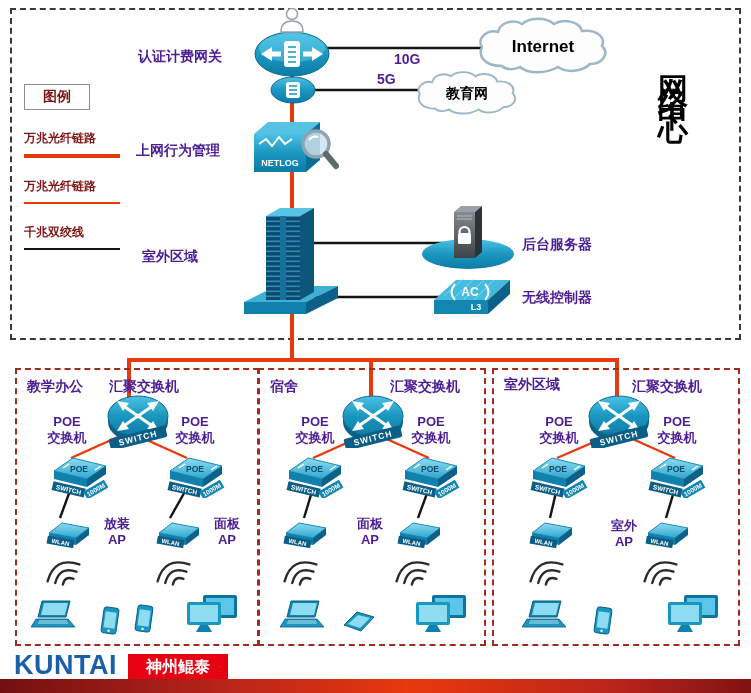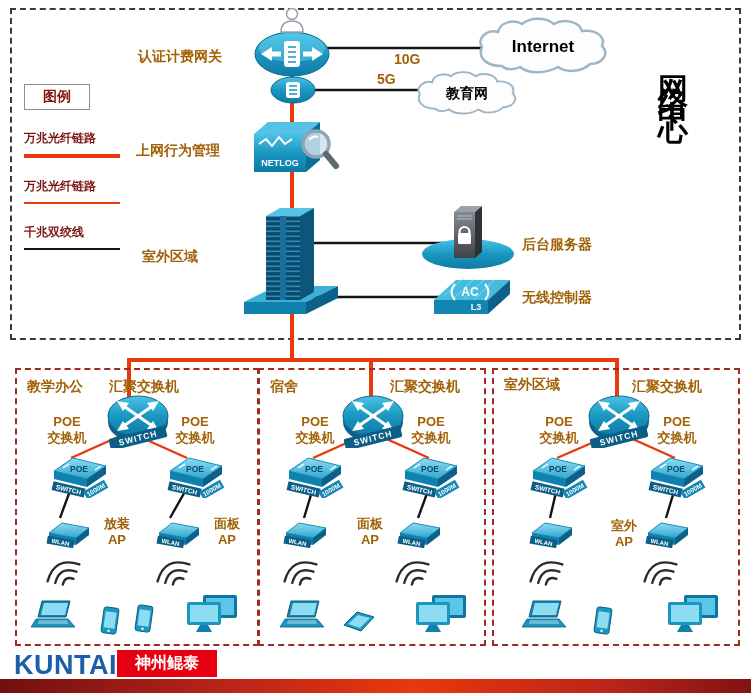--- a/index.html
+++ b/index.html
@@ -5,37 +5,37 @@
   *{margin:0;padding:0;box-sizing:border-box}
   body{font-family:"Liberation Sans","DejaVu Sans",sans-serif;background:#fff}
   .canvas{position:relative;width:751px;height:693px;background:#fff;overflow:hidden}
   svg text{font-family:"Liberation Sans","DejaVu Sans",sans-serif}
   .lines{position:absolute;left:0;top:0;z-index:1}
   .topbox{position:absolute;left:10px;top:8px;width:731px;height:332px;border:2px dashed #3a3a3a;z-index:0}
   .zone{position:absolute;top:368px;height:278px;border:2px dashed #a02c20;z-index:2}
   .icon{position:absolute;z-index:3}
   .wifi{transform:rotate(-28deg)}
   .tilt{transform:rotate(8deg)}
-  .lbl{position:absolute;z-index:4;font-weight:bold;color:#a16207;font-size:13px;line-height:1.2}
+  .lbl{position:absolute;z-index:4;font-weight:bold;color:#4c1d95;font-size:13px;line-height:1.2}
   .lbl.big{font-size:14px}
   .pre{white-space:pre-line;text-align:center}
   .vert-title{position:absolute;left:652px;top:52px;writing-mode:vertical-rl;font-size:30px;font-weight:bold;letter-spacing:12px;color:#000;z-index:4}
   .legend{position:absolute;left:24px;top:84px;width:112px;z-index:4}
   .legend-title{width:66px;height:26px;border:1px solid #8f8f8f;color:#7d1414;font-weight:bold;font-size:14px;display:flex;align-items:center;justify-content:center}
   .legend-label{margin-top:20px;color:#7d1414;font-weight:bold;font-size:12px}
   .ll{margin-top:7px;width:96px}
   .ll.thick{height:4px;background:#e8380d}
   .ll.thin{height:2px;background:#e8380d}
   .ll.black{height:2px;background:#141414}
   .cloud{position:absolute;z-index:3}
   .cloud svg{position:absolute;left:0;top:0}
   .cloud-lbl{position:absolute;inset:0;display:flex;align-items:center;justify-content:center;font-weight:bold;color:#000}
   .cloud-lbl.inet{font-size:17px}
   .cloud-lbl.edu{font-size:14px}
-  .brand{position:absolute;left:14px;top:650px;display:flex;align-items:flex-start;gap:0;z-index:5}
+  .brand{position:absolute;left:14px;top:650px;display:flex;align-items:flex-end;gap:11px;z-index:5}
   .brand-en{font-size:27px;font-weight:800;color:#1c5fa8;letter-spacing:.5px}
   .brand-cn{background:#e60012;color:#fff;font-weight:bold;font-size:16px;padding:3px 18px}
   .footer-strip{position:absolute;left:0;top:679px;width:751px;height:14px;z-index:5;
     background:linear-gradient(90deg,#711010,#b9241a 30%,#e8380d 55%,#b9241a 82%,#801313)}
 </style>
 </head>
 <body>
 
 <svg width="0" height="0" style="position:absolute" aria-hidden="true">
   <defs>

